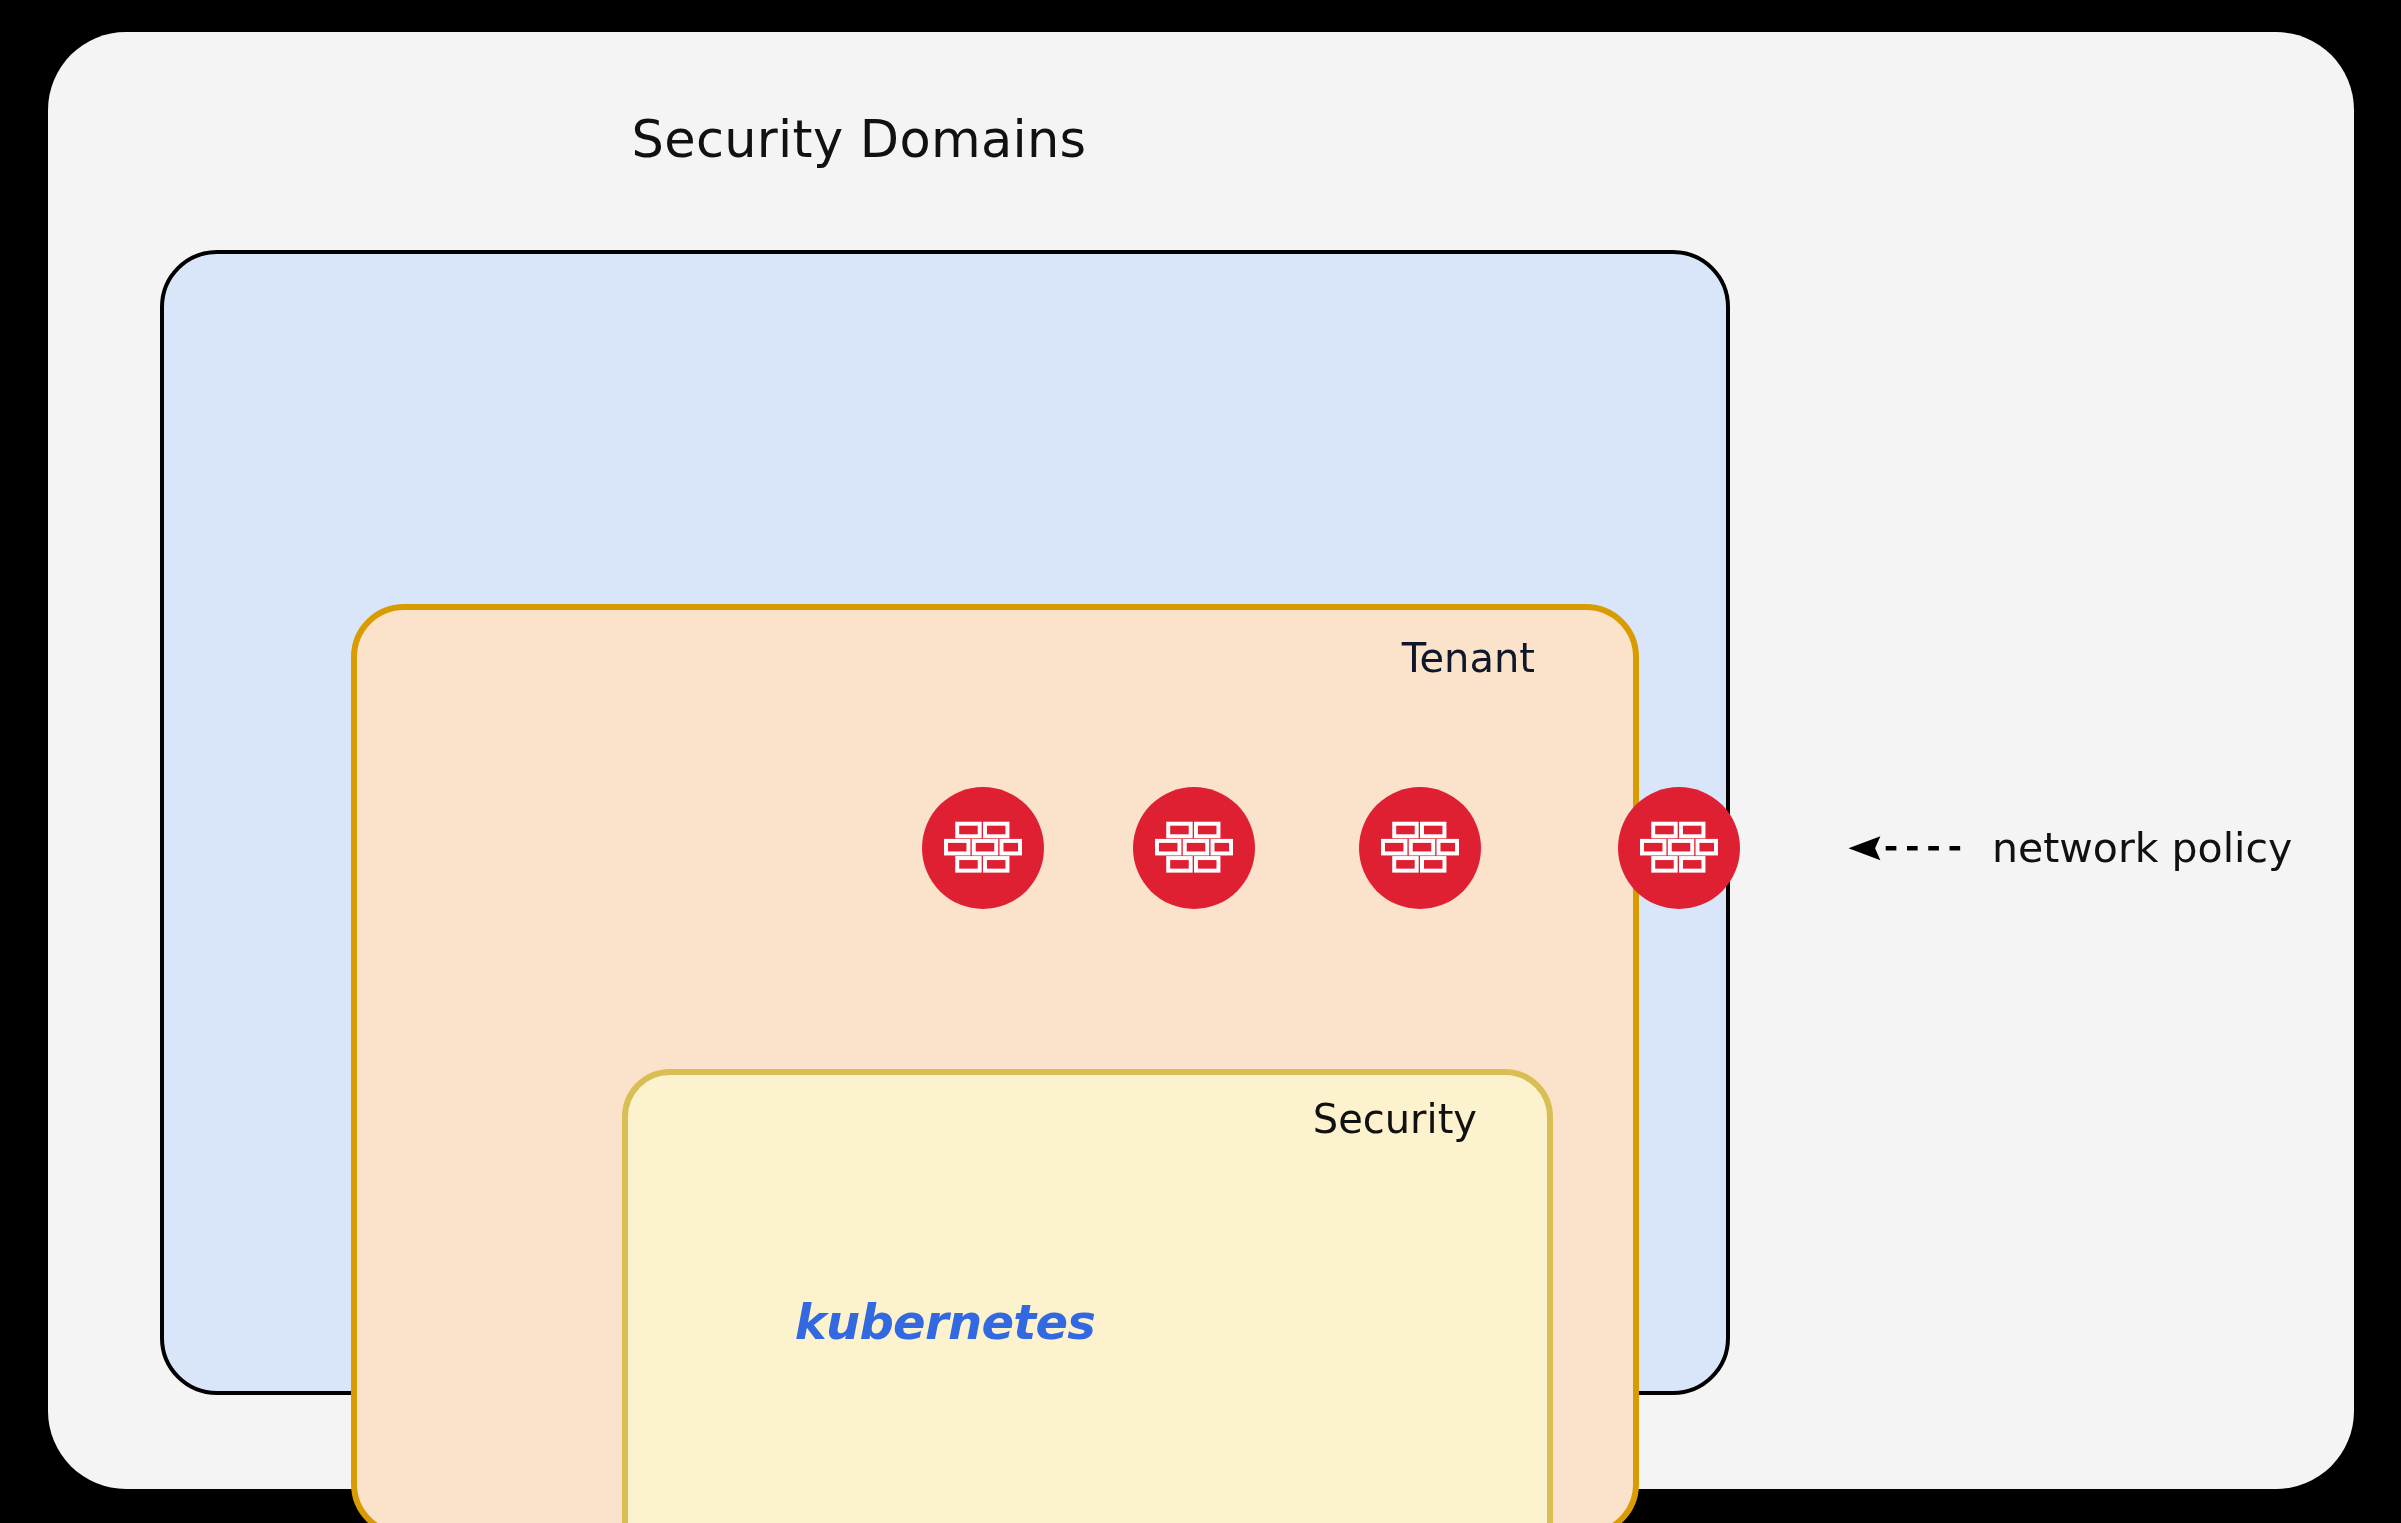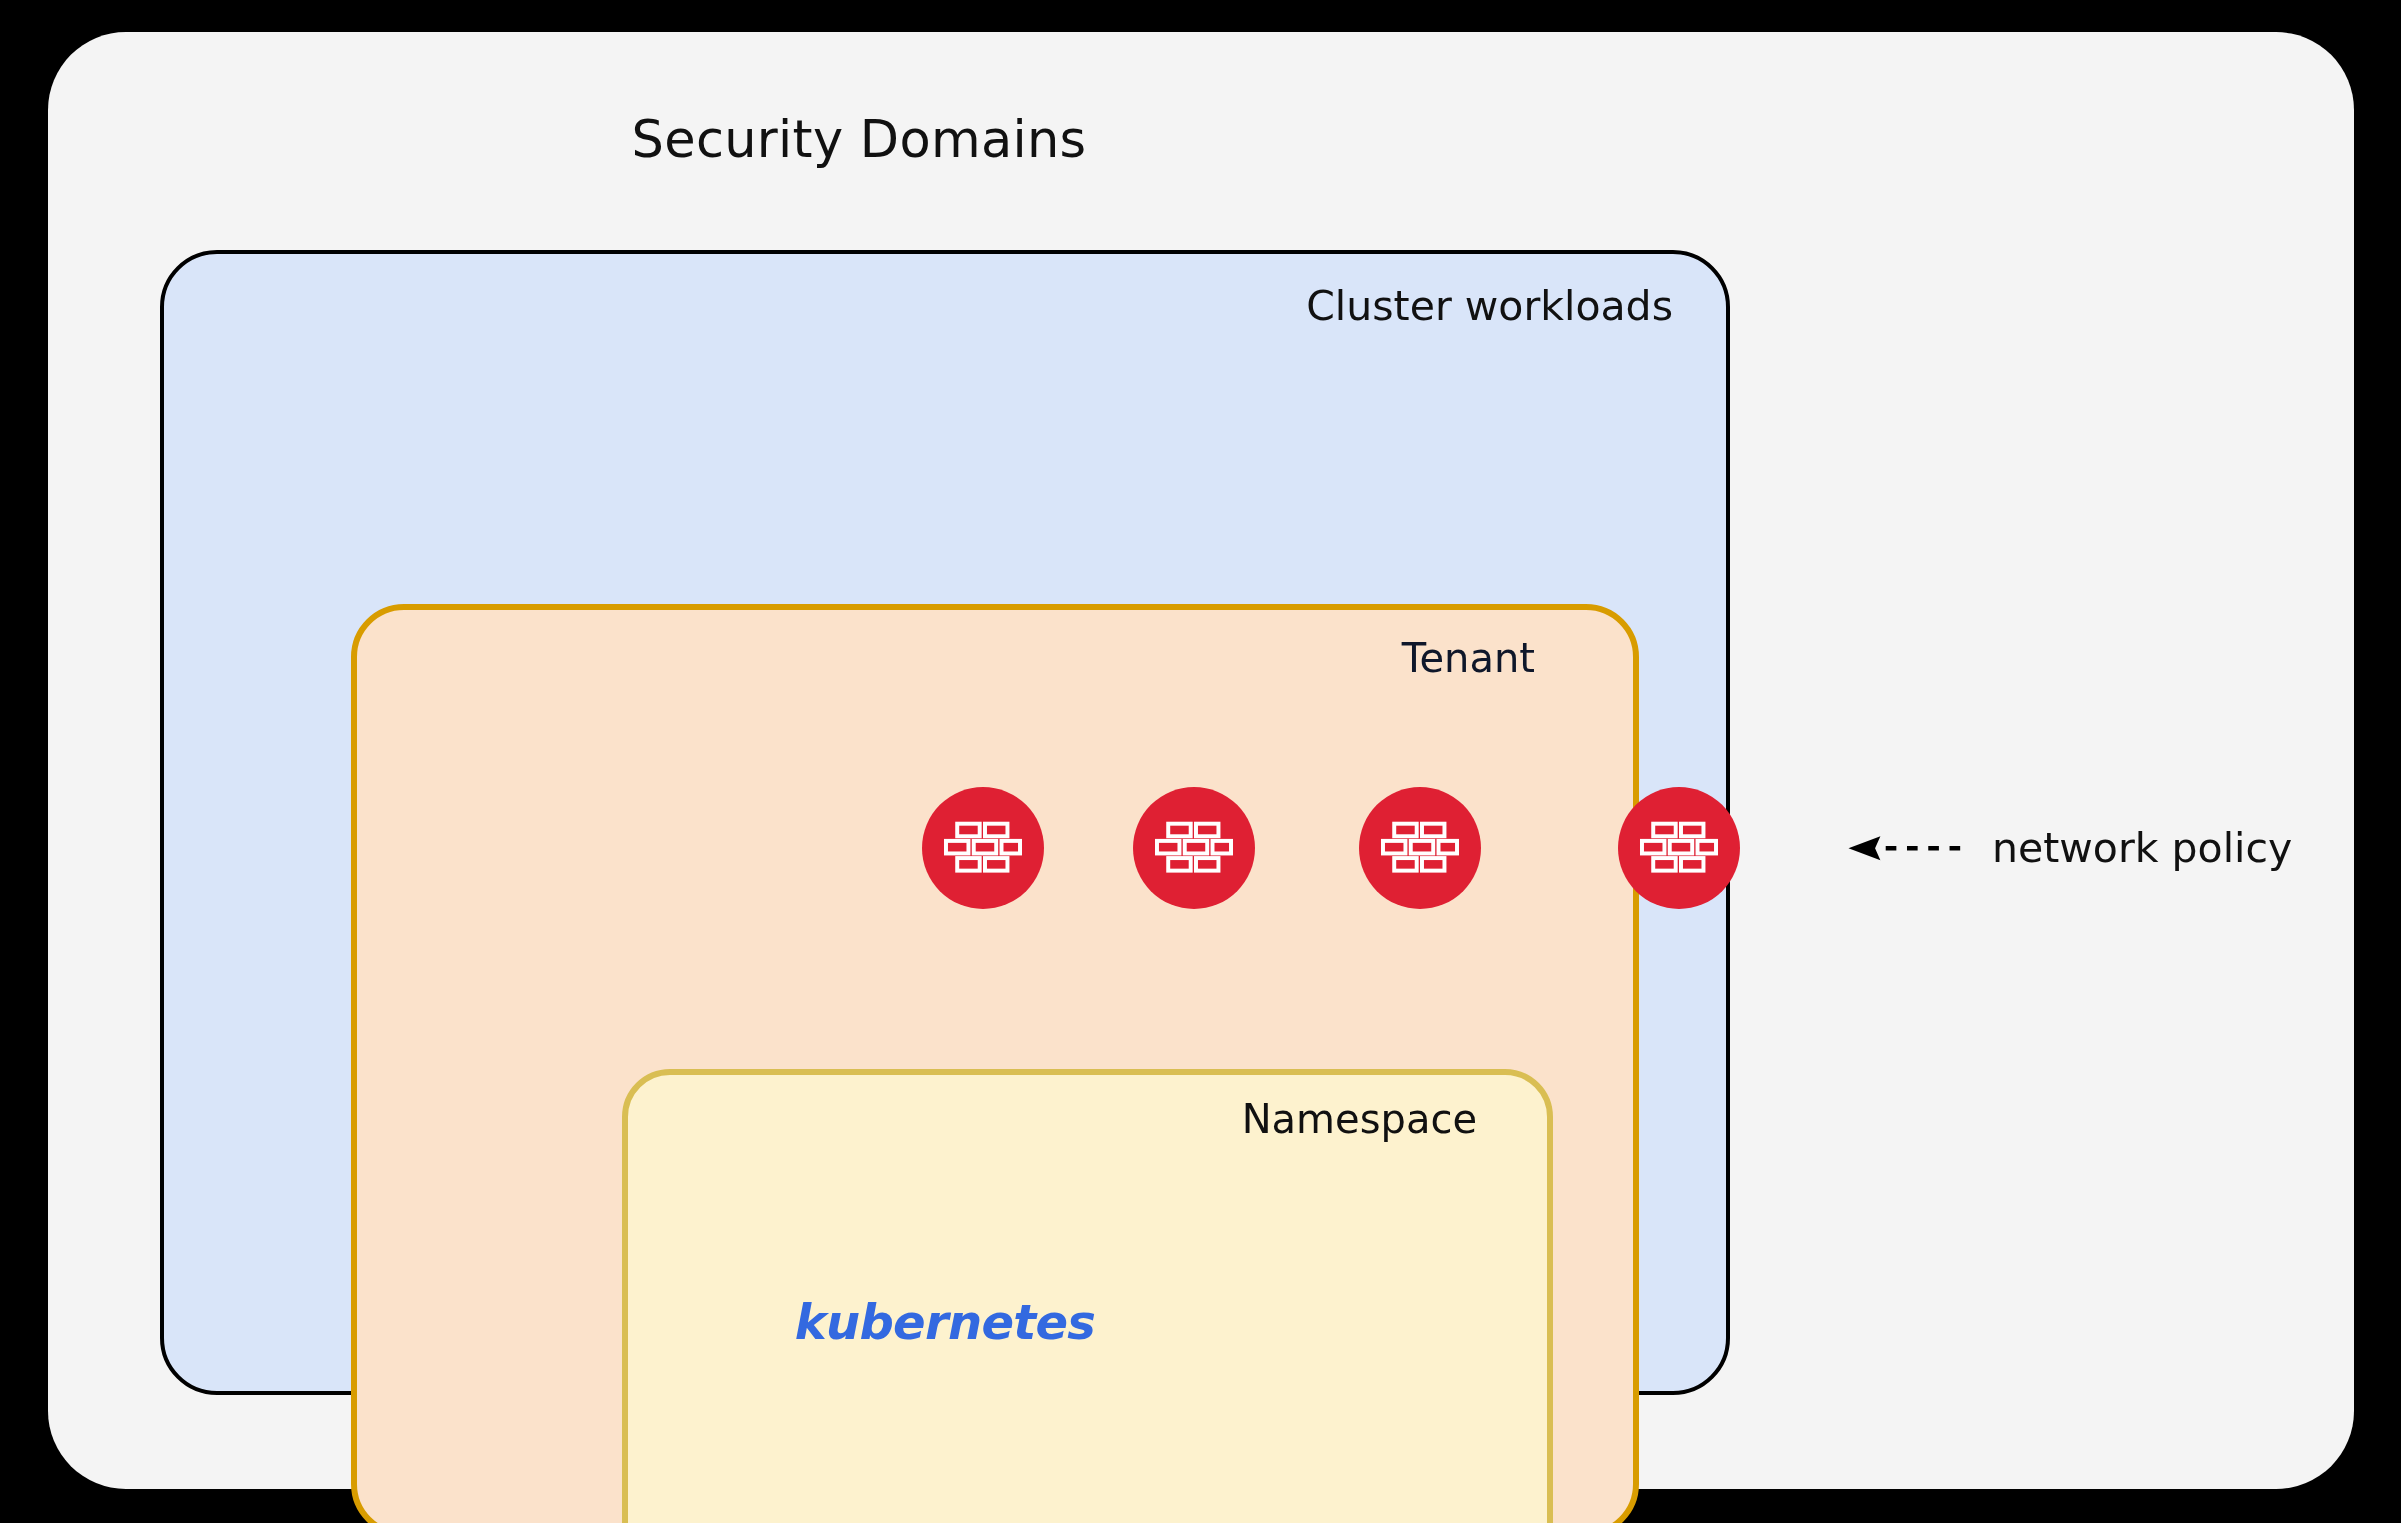--- a/index.html
+++ b/index.html
@@ -171,29 +171,28 @@
 <body>
 
 <div id="stage">
 
   <div class="panel-security">
 
     <div class="title-security">Security Domains</div>
 
     <div class="box-cluster">
 
-      <div class="title-cluster">Cluster workloads</div>
 
       <div class="box-tenant">
 
         <div class="title-tenant">Tenant</div>
 
         <div class="box-namespace">
 
-          <div class="title-namespace">Namespace</div>
+          <div class="title-namespace">Security</div>
 
         </div>
       </div>
 
       <div class="k8s-wordmark">kubernetes</div>
     </div>
 
     <div class="firewall" style="left:935px">
       <svg viewBox="0 0 118 80">
         <g fill="none" stroke="#FFFFFF" stroke-width="6">

